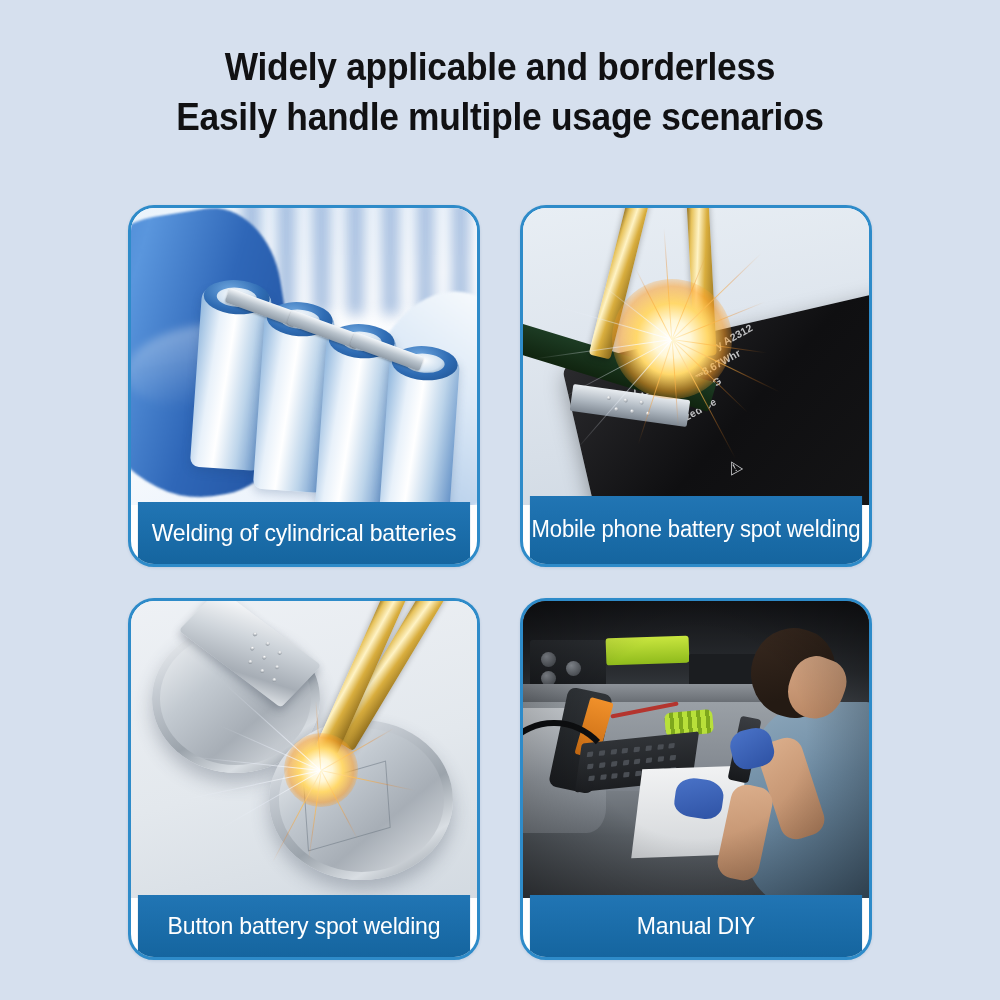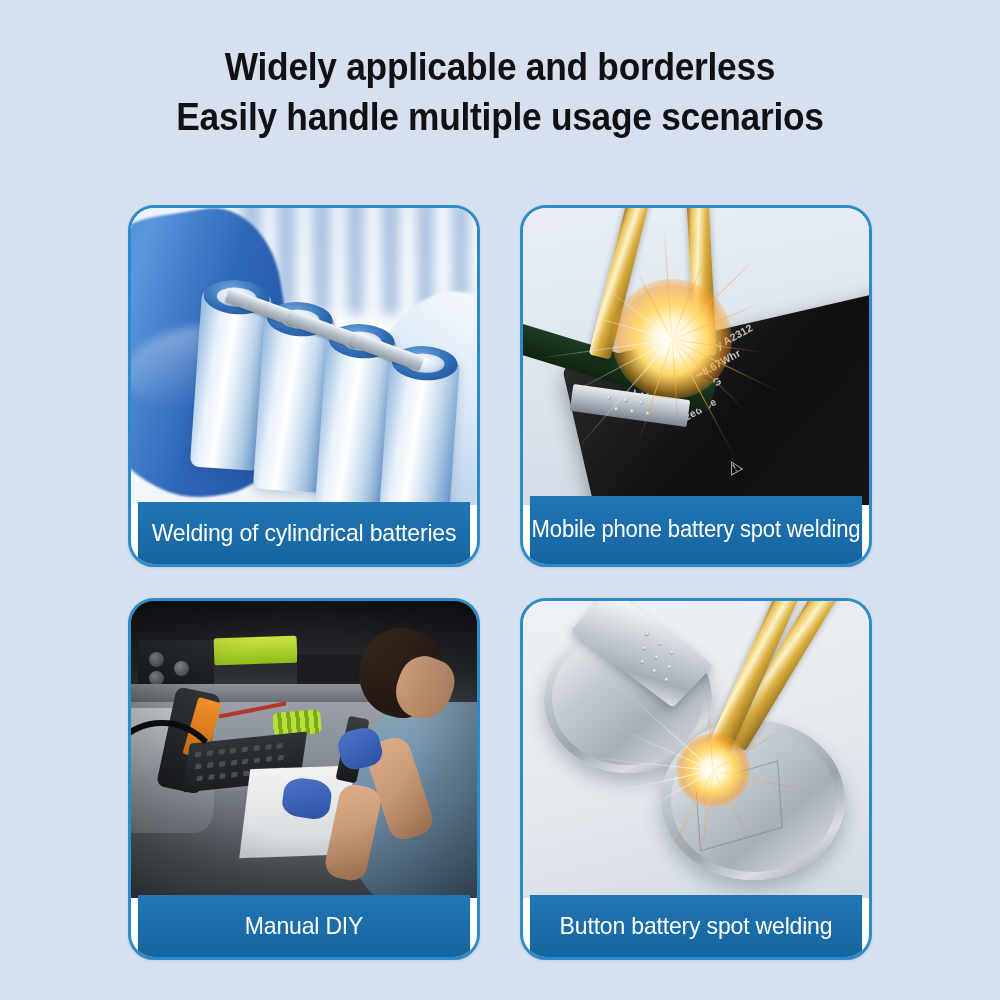--- a/index.html
+++ b/index.html
@@ -454,20 +454,64 @@
         <div class="ray pale" style="left:43%;top:44%;width:96px;transform:rotate(218deg)"></div>
         <div class="ray" style="left:43%;top:44%;width:80px;transform:rotate(243deg)"></div>
         <div class="ray" style="left:43%;top:44%;width:112px;transform:rotate(266deg)"></div>
         <div class="ray" style="left:43%;top:44%;width:92px;transform:rotate(292deg)"></div>
         <div class="ray" style="left:43%;top:44%;width:124px;transform:rotate(316deg)"></div>
         <div class="ray" style="left:43%;top:44%;width:100px;transform:rotate(338deg)"></div>
       </div>
     </div>
     <div class="caption two-line">
       <span>Mobile phone battery spot welding</span>
+    </div>
+  </div>
+
+  <div class="card">
+    <div class="photo p3">
+      <div class="coin" style="left:6%;top:8%;width:168px;height:148px;">
+        <div class="rim"></div>
+          <div class="face"></div>
+      </div>
+      <div class="coin" style="left:40%;top:40%;width:184px;height:160px;">
+        <div class="rim"></div>
+          <div class="face"></div>
+      </div>
+      <div class="strip">
+        <div class="dot" style="left:44%;top:22%"></div>
+          <div class="dot" style="left:56%;top:22%"></div>
+        <div class="dot" style="left:68%;top:22%"></div>
+          <div class="dot" style="left:50%;top:44%"></div>
+        <div class="dot" style="left:62%;top:44%"></div>
+          <div class="dot" style="left:74%;top:44%"></div>
+        <div class="dot" style="left:56%;top:66%"></div>
+          <div class="dot" style="left:68%;top:66%"></div>
+        <div class="dot" style="left:80%;top:66%"></div>
+      </div>
+      <div class="square"></div>
+      <div class="probe probe-a"></div>
+      <div class="probe probe-b"></div>
+      <div class="spark-core" style="left:55%;top:57%;width:74px;height:74px;transform:translate(-50%,-50%);"></div>
+      <div class="rays">
+        <div class="ray pale" style="left:55%;top:57%;width:120px;transform:rotate(150deg)"></div>
+        <div class="ray pale" style="left:55%;top:57%;width:145px;transform:rotate(168deg)"></div>
+        <div class="ray pale" style="left:55%;top:57%;width:132px;transform:rotate(186deg)"></div>
+        <div class="ray pale" style="left:55%;top:57%;width:110px;transform:rotate(204deg)"></div>
+        <div class="ray" style="left:55%;top:57%;width:90px;transform:rotate(98deg)"></div>
+        <div class="ray" style="left:55%;top:57%;width:104px;transform:rotate(118deg)"></div>
+        <div class="ray" style="left:55%;top:57%;width:78px;transform:rotate(62deg)"></div>
+        <div class="ray" style="left:55%;top:57%;width:96px;transform:rotate(12deg)"></div>
+        <div class="ray" style="left:55%;top:57%;width:84px;transform:rotate(330deg)"></div>
+        <div class="ray" style="left:55%;top:57%;width:70px;transform:rotate(266deg)"></div>
+        <div class="ray pale" style="left:55%;top:57%;width:128px;transform:rotate(222deg)"></div>
+      </div>
+    </div>
+    <div class="caption">
+      <span>Button battery spot welding</span>
     </div>
   </div>
 
   <div class="card">
     <div class="photo p4">
       <div class="wall"></div>
       <div class="psu">
         <div class="knob" style="left:14%;top:22%"></div>
         <div class="knob" style="left:14%;top:56%"></div>
         <div class="knob" style="left:48%;top:38%"></div>
@@ -518,57 +562,13 @@
       <div class="pen"></div>
       <div class="glove glove-a"></div>
       <div class="glove glove-b"></div>
       <div class="vignette"></div>
     </div>
     <div class="caption">
       <span>Manual DIY</span>
     </div>
   </div>
 
-  <div class="card">
-    <div class="photo p3">
-      <div class="coin" style="left:6%;top:8%;width:168px;height:148px;">
-        <div class="rim"></div>
-          <div class="face"></div>
-      </div>
-      <div class="coin" style="left:40%;top:40%;width:184px;height:160px;">
-        <div class="rim"></div>
-          <div class="face"></div>
-      </div>
-      <div class="strip">
-        <div class="dot" style="left:44%;top:22%"></div>
-          <div class="dot" style="left:56%;top:22%"></div>
-        <div class="dot" style="left:68%;top:22%"></div>
-          <div class="dot" style="left:50%;top:44%"></div>
-        <div class="dot" style="left:62%;top:44%"></div>
-          <div class="dot" style="left:74%;top:44%"></div>
-        <div class="dot" style="left:56%;top:66%"></div>
-          <div class="dot" style="left:68%;top:66%"></div>
-        <div class="dot" style="left:80%;top:66%"></div>
-      </div>
-      <div class="square"></div>
-      <div class="probe probe-a"></div>
-      <div class="probe probe-b"></div>
-      <div class="spark-core" style="left:55%;top:57%;width:74px;height:74px;transform:translate(-50%,-50%);"></div>
-      <div class="rays">
-        <div class="ray pale" style="left:55%;top:57%;width:120px;transform:rotate(150deg)"></div>
-        <div class="ray pale" style="left:55%;top:57%;width:145px;transform:rotate(168deg)"></div>
-        <div class="ray pale" style="left:55%;top:57%;width:132px;transform:rotate(186deg)"></div>
-        <div class="ray pale" style="left:55%;top:57%;width:110px;transform:rotate(204deg)"></div>
-        <div class="ray" style="left:55%;top:57%;width:90px;transform:rotate(98deg)"></div>
-        <div class="ray" style="left:55%;top:57%;width:104px;transform:rotate(118deg)"></div>
-        <div class="ray" style="left:55%;top:57%;width:78px;transform:rotate(62deg)"></div>
-        <div class="ray" style="left:55%;top:57%;width:96px;transform:rotate(12deg)"></div>
-        <div class="ray" style="left:55%;top:57%;width:84px;transform:rotate(330deg)"></div>
-        <div class="ray" style="left:55%;top:57%;width:70px;transform:rotate(266deg)"></div>
-        <div class="ray pale" style="left:55%;top:57%;width:128px;transform:rotate(222deg)"></div>
-      </div>
-    </div>
-    <div class="caption">
-      <span>Button battery spot welding</span>
-    </div>
-  </div>
-
 </div>
 
 </body></html>

